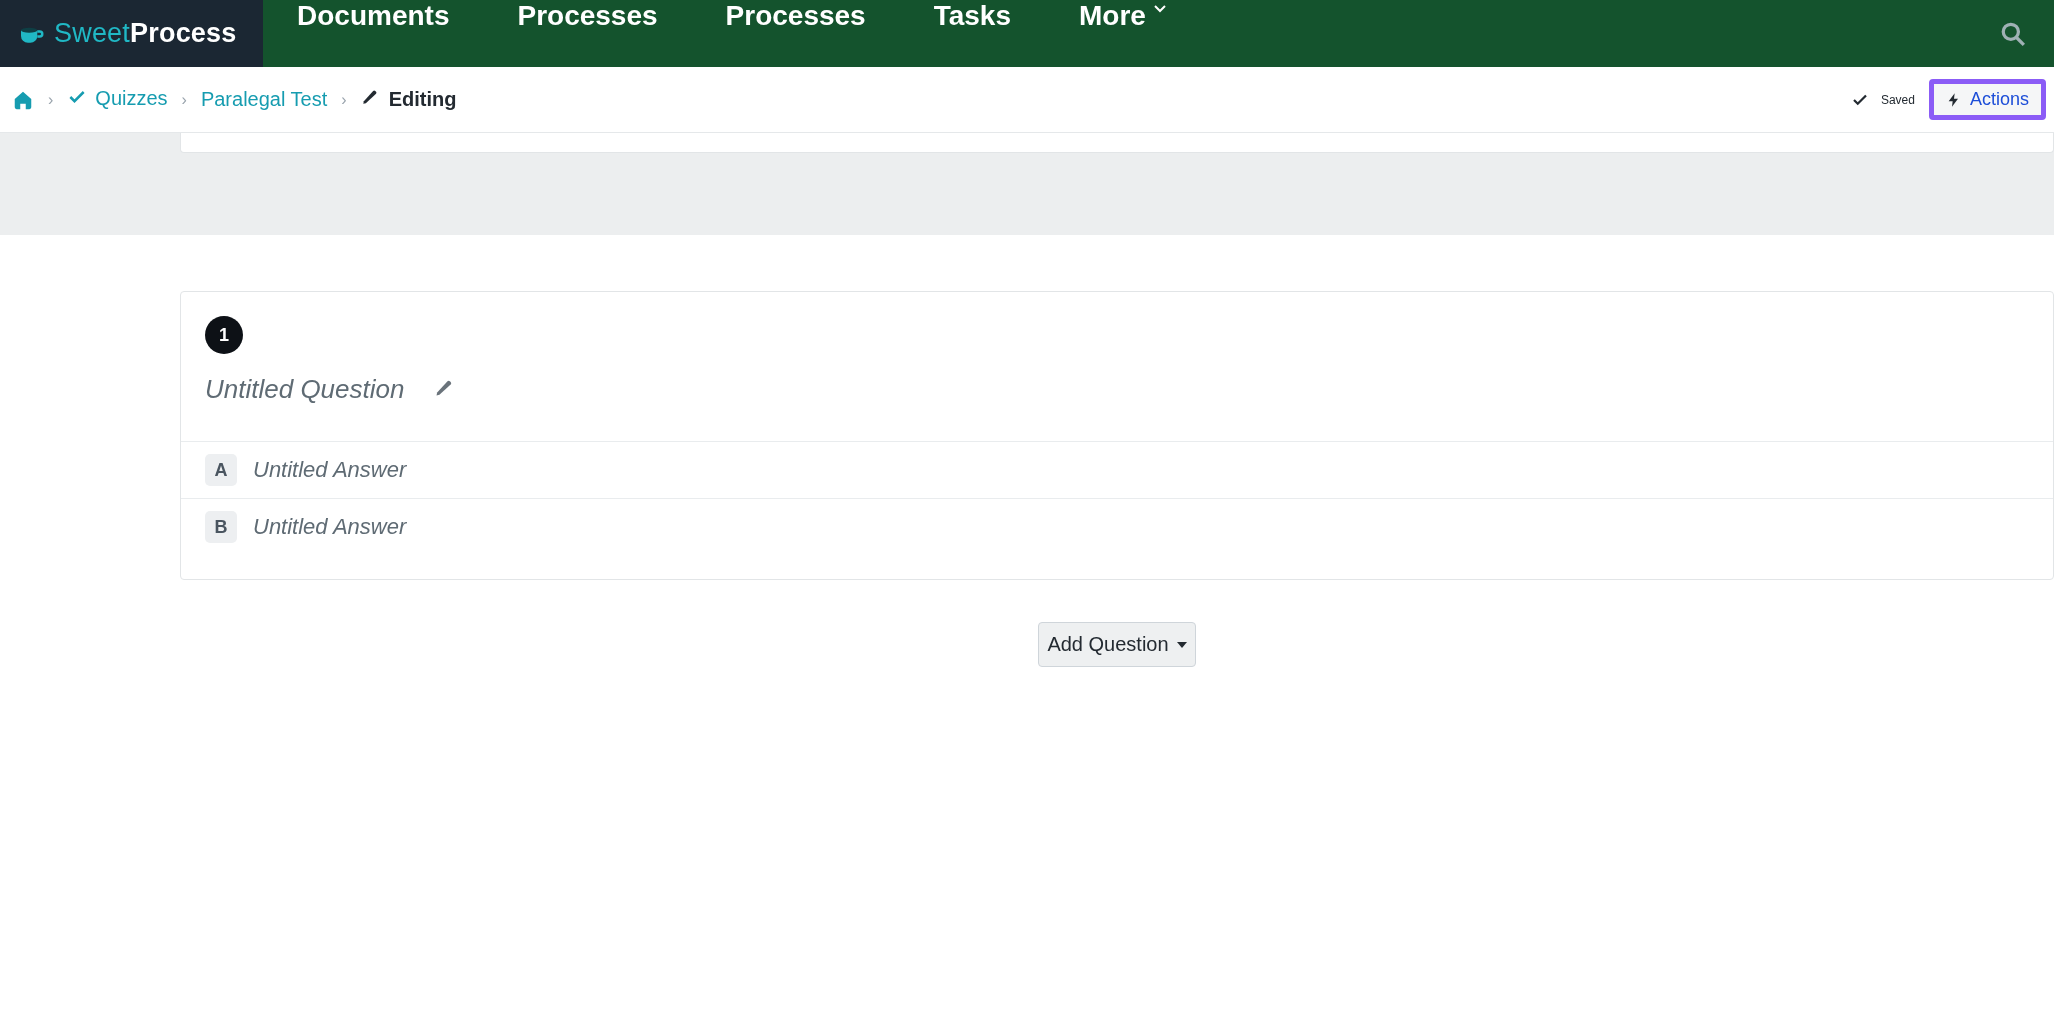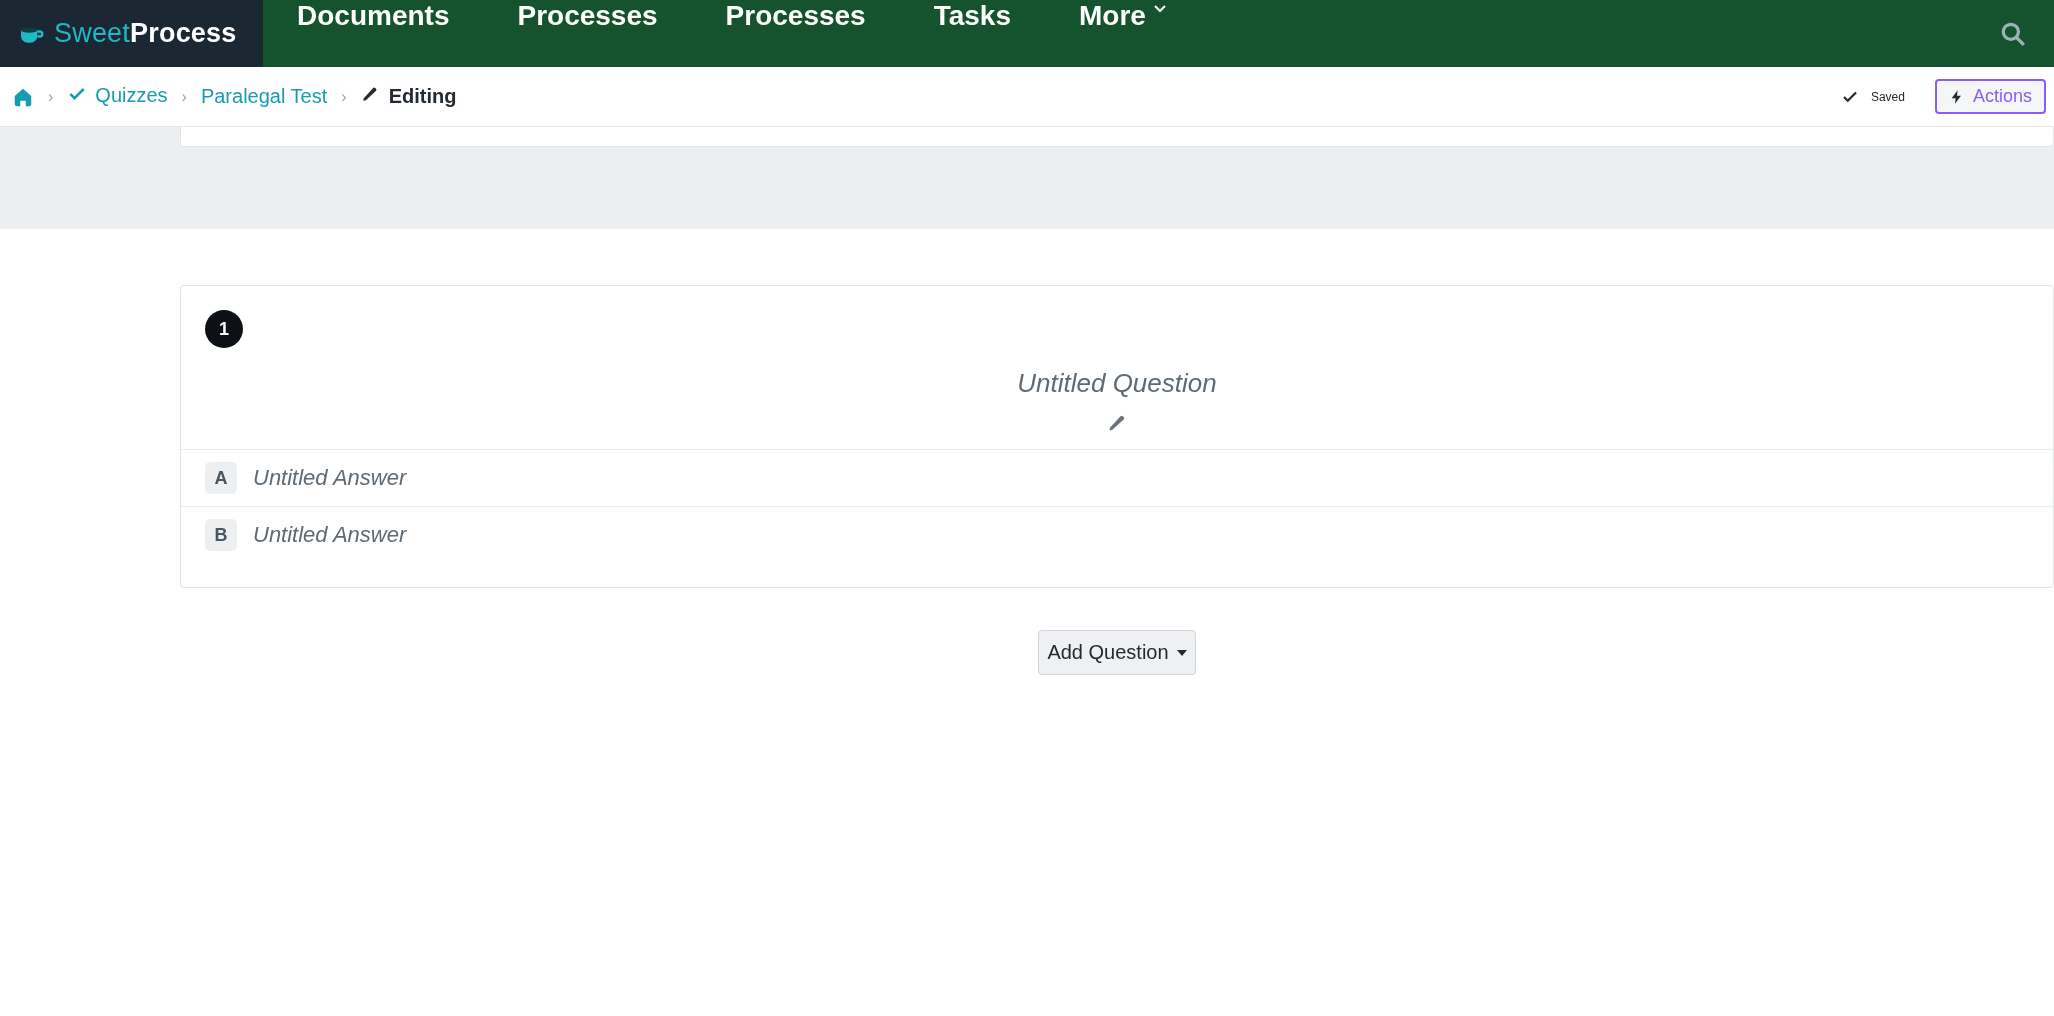--- a/index.html
+++ b/index.html
@@ -100,28 +100,27 @@
       gap: 14px;
       padding-right: 0;
     }
     .saved {
       display: flex; align-items:center; gap:12px;
       color: #232a31; font-size: 12px;
     }
     .saved svg{width:18px;height:18px;}
     .actions-btn {
       display:flex;align-items:center;gap:8px;
-      border: 2px solid #8b5cf6;
+      border: 5px solid #8b5cf6;
       border-radius: 4px;
       background: #f5f6f7;
-      color: #8b5cf6;
+      color: #1d4ed8;
       font-size: 18px;
       padding: 5px 12px;
       cursor: pointer;
-      margin-left: 16px;
     }
     .actions-btn svg{width:16px;height:16px;}
 
     
     .page {
       background: #eceeef;
       padding-bottom: 0;
     }
     .remnant {
       margin-left: 180px;
@@ -162,23 +161,22 @@
       width: 38px; height: 38px;
       border-radius: 50%;
       background: #0d1116;
       color:#fff;
       font-weight: 700;
       font-size: 18px;
       display:flex;align-items:center;justify-content:center;
       margin-bottom: 20px;
     }
     .q-title-row {
-      display:flex;align-items:center;gap:14px;
-      margin-bottom: 12px;
-      flex-direction: column;
+      display:flex;align-items:center;gap:30px;
+      margin-bottom: 36px;
     }
     .q-title {
       font-size: 26px;
       font-style: italic;
       color: #5f6b74;
       cursor: pointer;
     }
     .q-title-row .pen {cursor:pointer;}
     .q-title-row .pen svg{width:20px;height:20px;}
 

